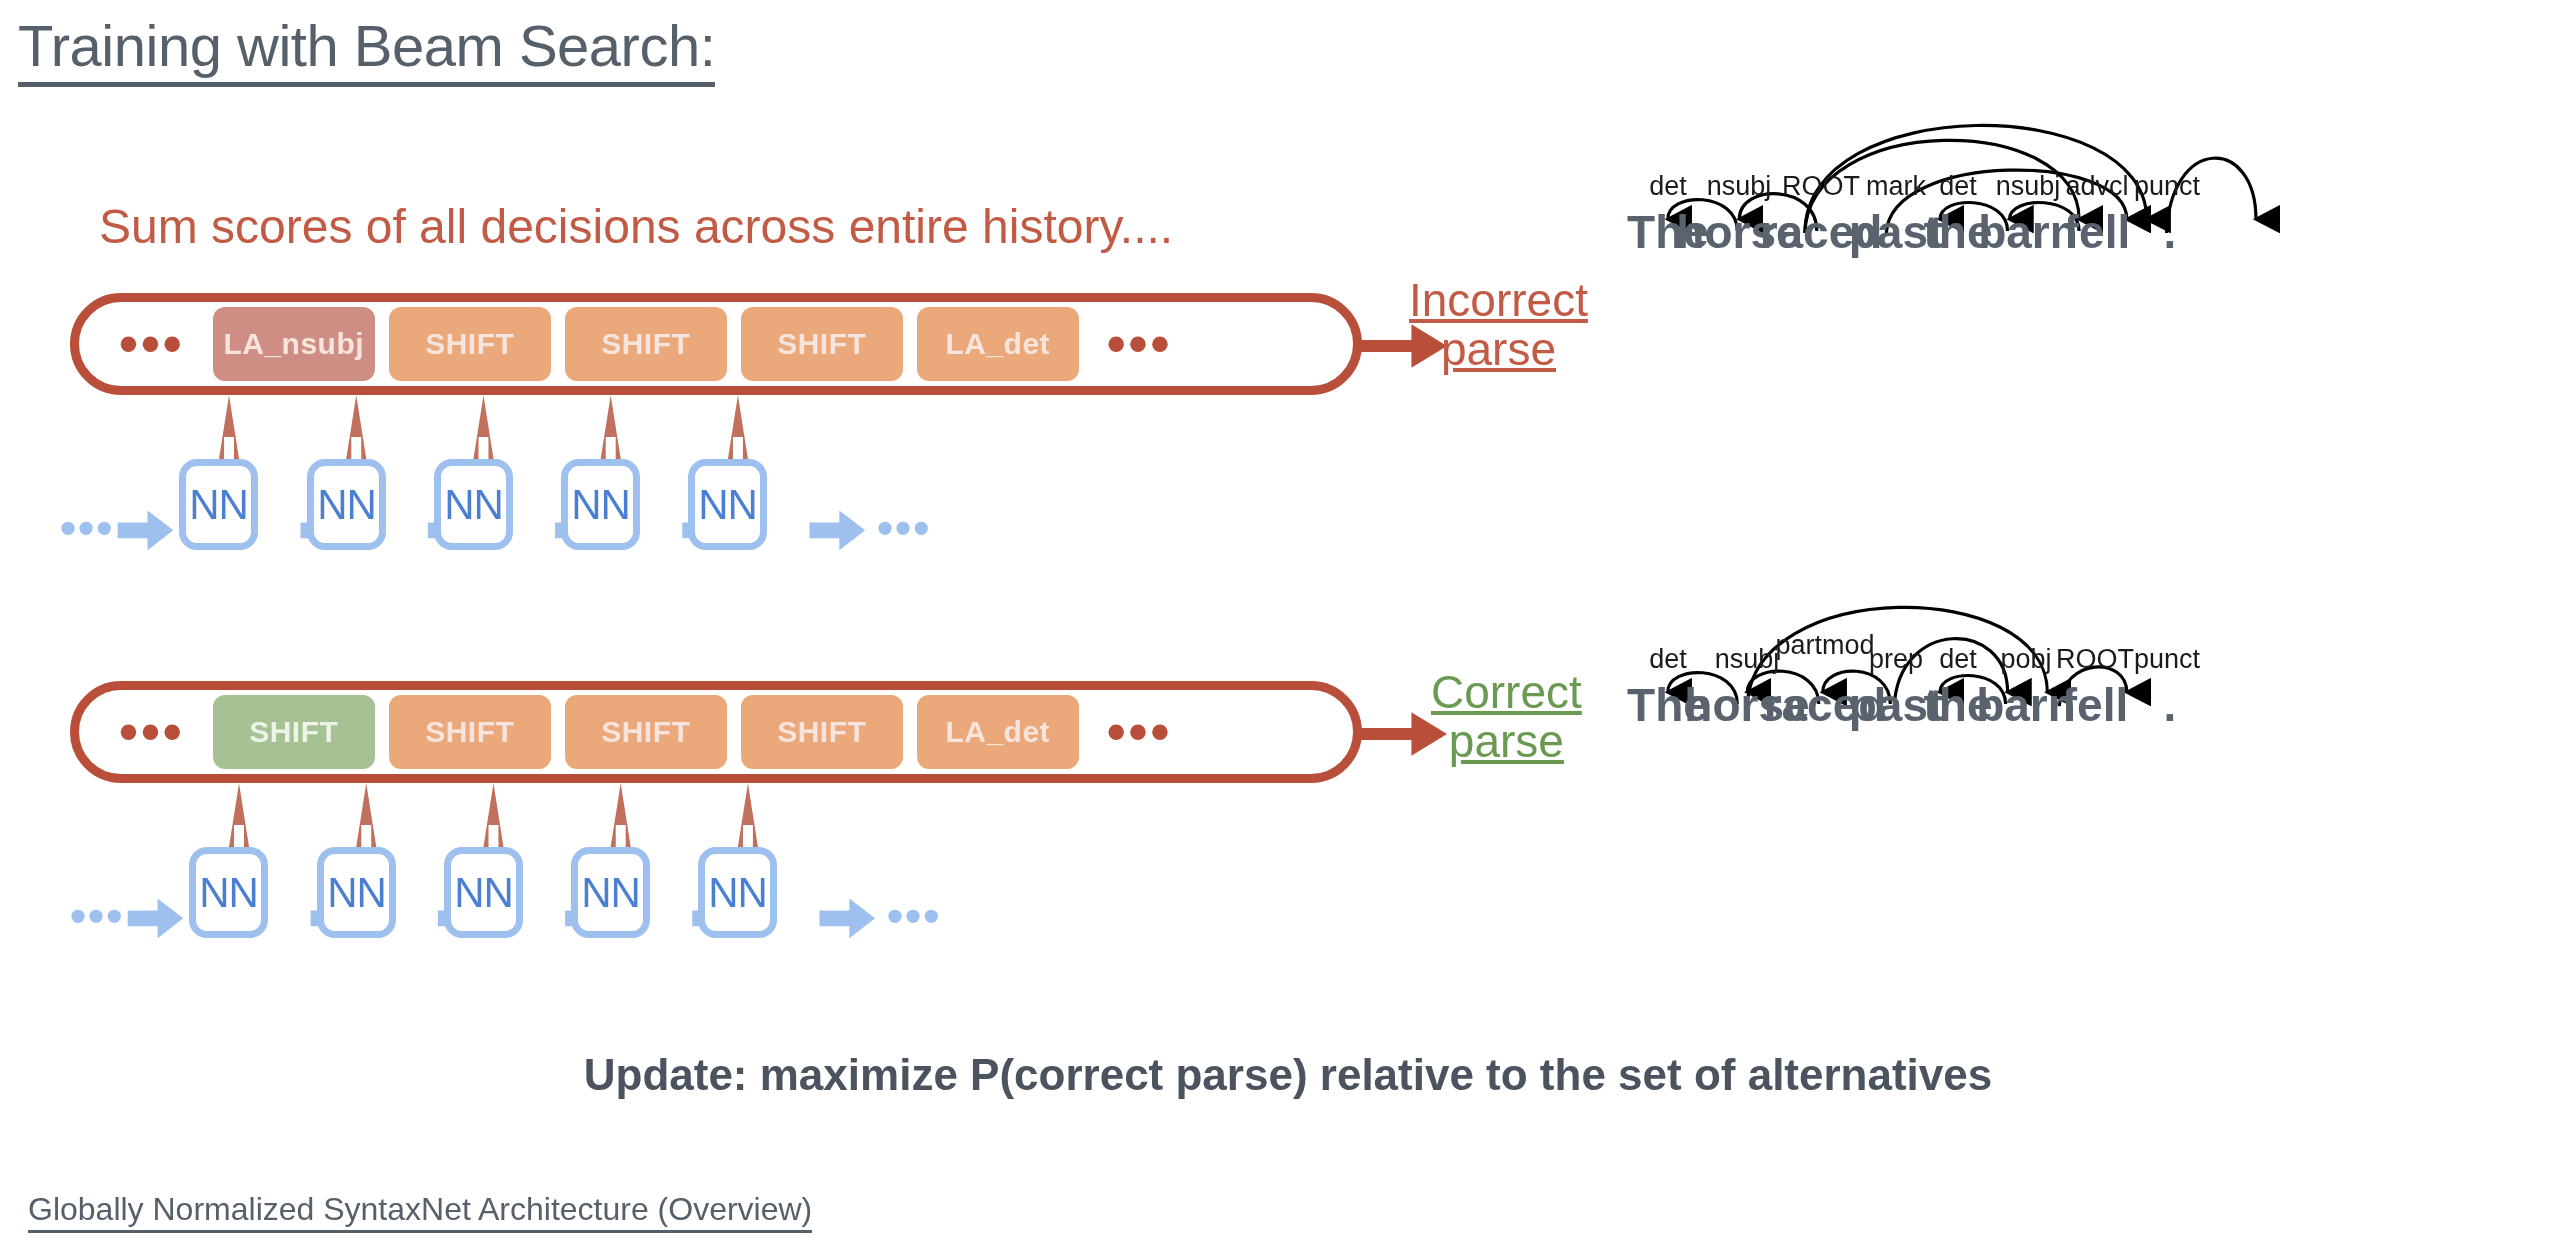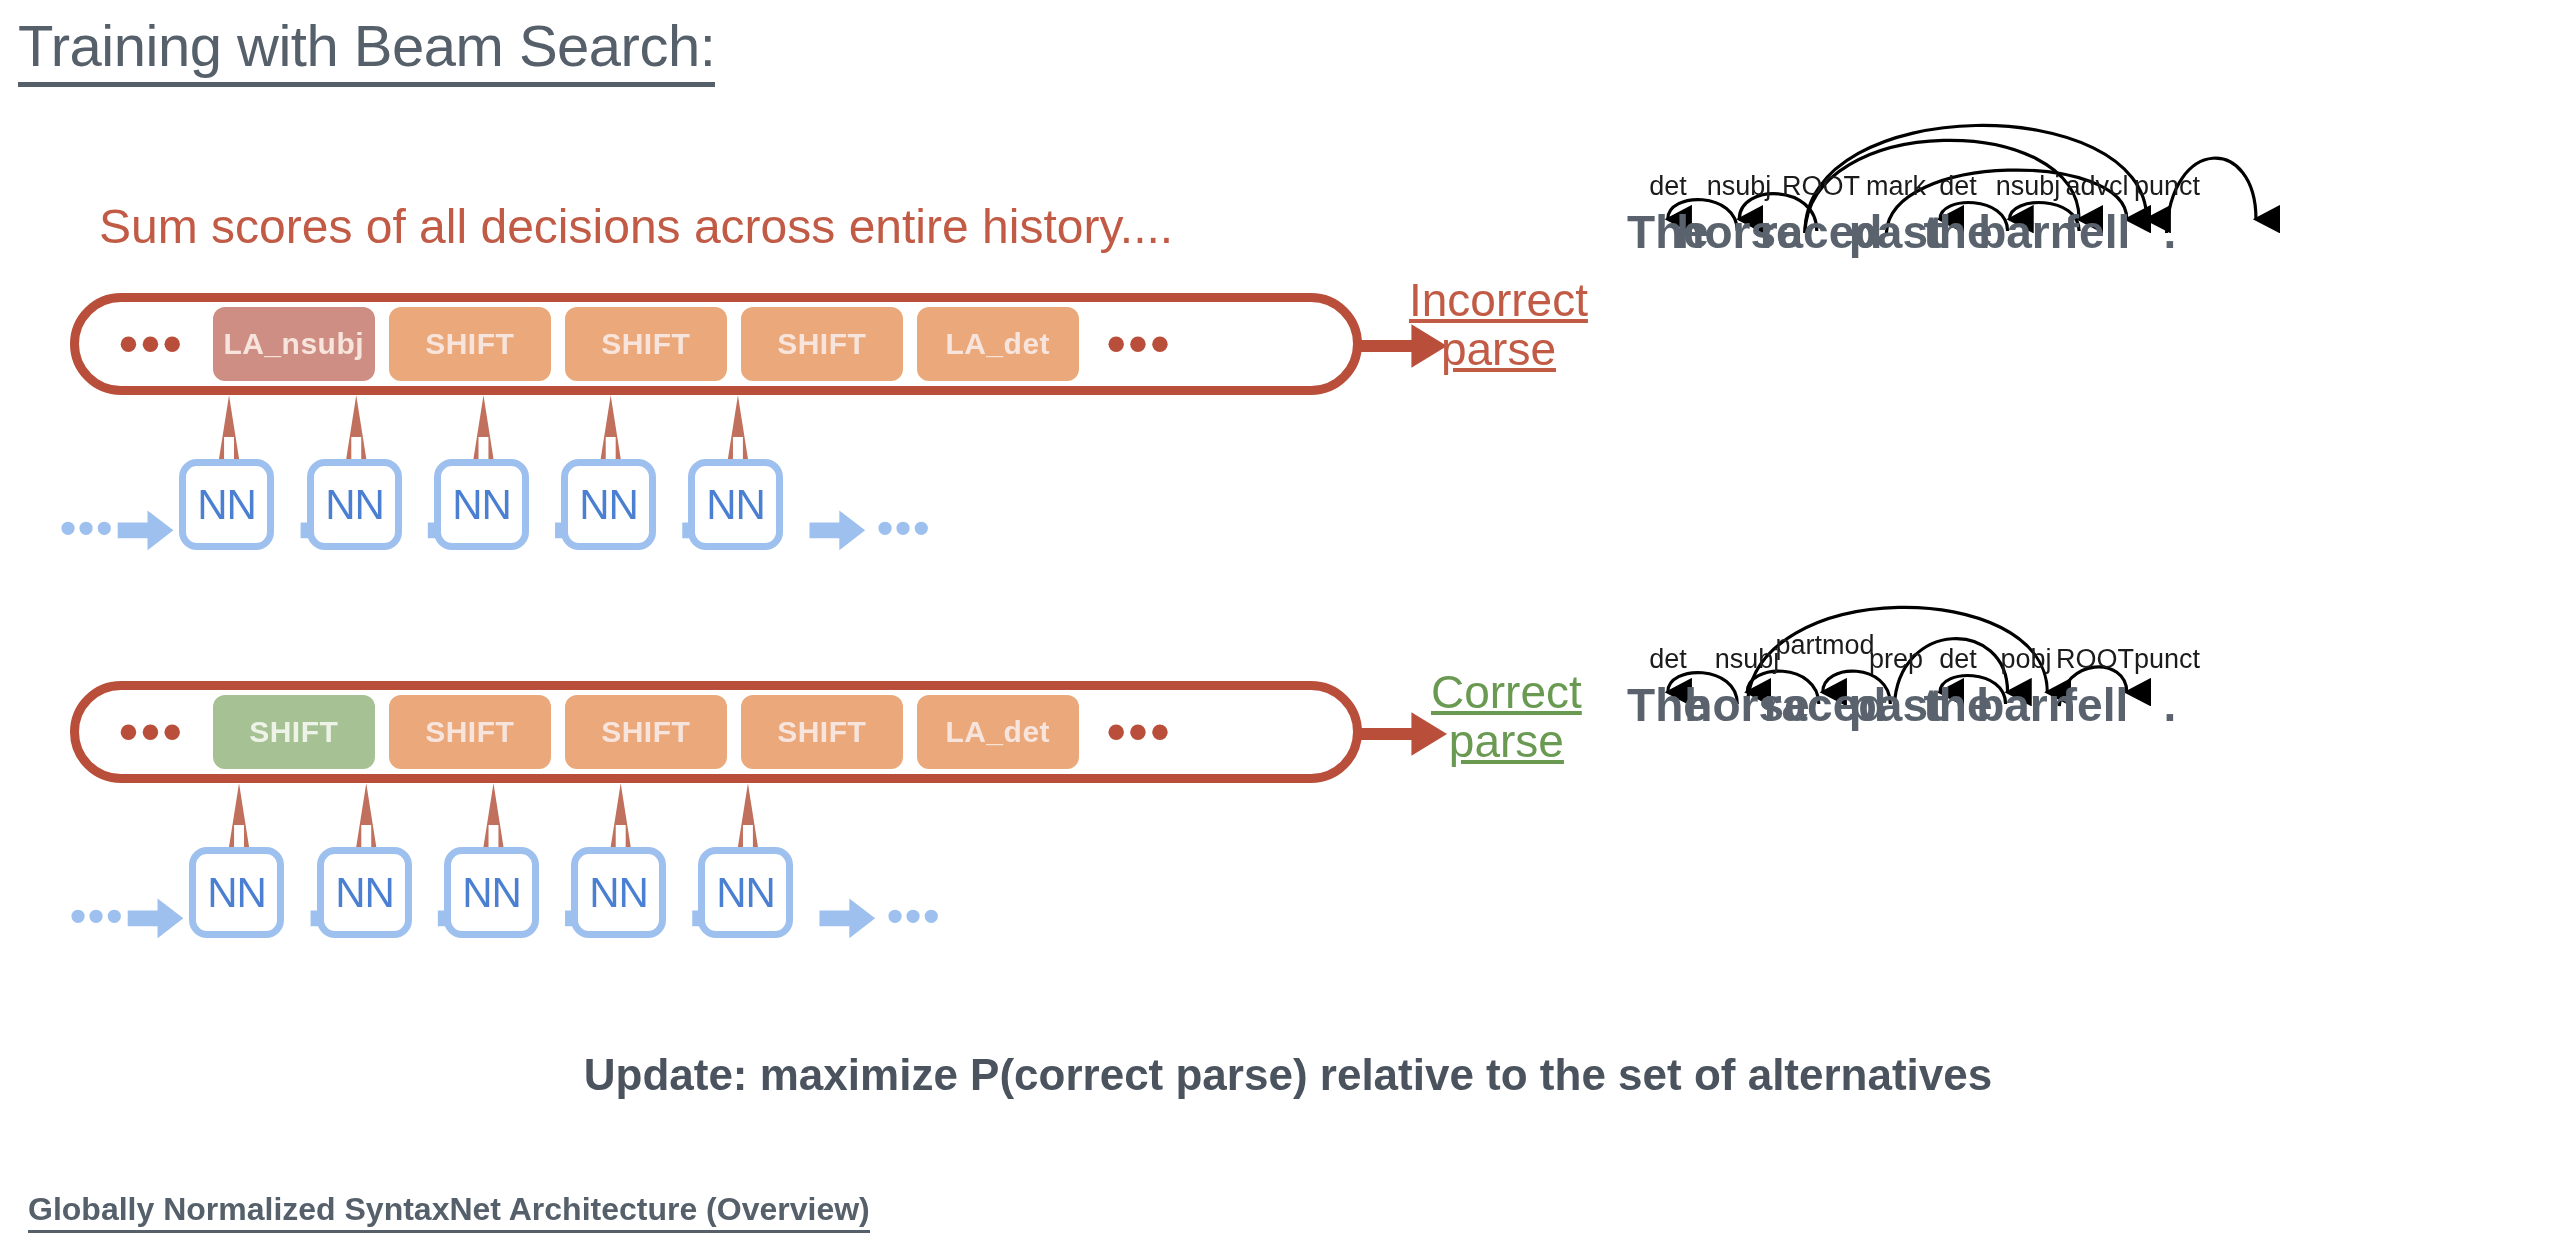--- a/index.html
+++ b/index.html
@@ -109,21 +109,21 @@
   #verdict-incorrect { left: 1409px; top: 276px; color: #c15b45; }
   #verdict-correct   { left: 1431px; top: 668px; color: #6a9a52; }
 
   
   .nn-row { position: absolute; height: 169px; }
   #nn-row-top    { left: 70px; top: 437px;  width: 1312px; }
   #nn-row-bottom { left: 80px; top: 825px;  width: 1312px; }
 
   .nn-box {
     position: absolute;
-    width: 95px;
+    width: 79px;
     height: 91px;
     border: 7px solid #9dc0ef;
     border-radius: 18px;
     box-sizing: border-box;
     background: #ffffff;
     display: flex;
     align-items: center;
     justify-content: center;
     color: #4a7fd1;
     font-size: 42px;
@@ -148,21 +148,21 @@
     font-size: 44px;
     font-weight: 700;
     color: #4b545e;
     white-space: nowrap;
   }
   #footer-caption {
     position: absolute;
     left: 28px;
     top: 1191px;
     font-size: 32px;
-    font-weight: 700;
+    font-weight: 400;
     color: #56606b;
     white-space: nowrap;
   }
   #footer-caption .underline {
     border-bottom: 3px solid #56606b;
     padding-bottom: 3px;
   }
 
   
   .parse { position: absolute; }

